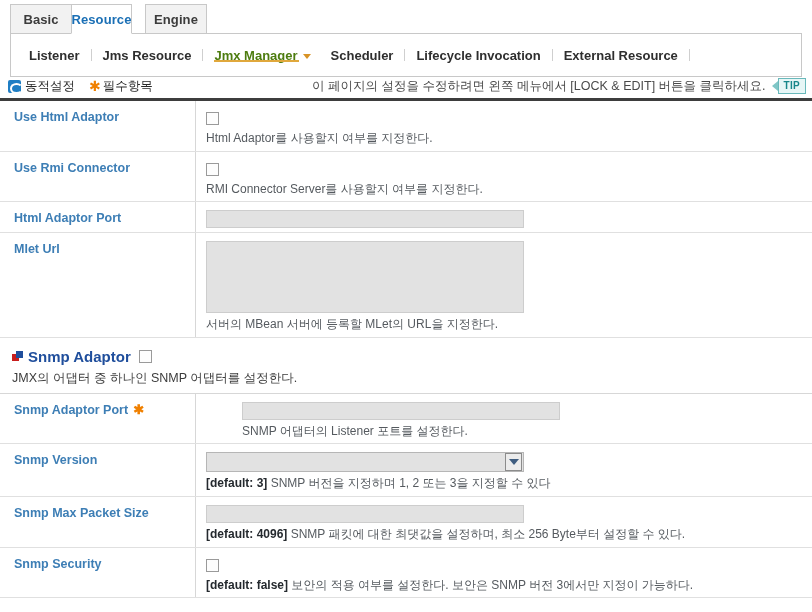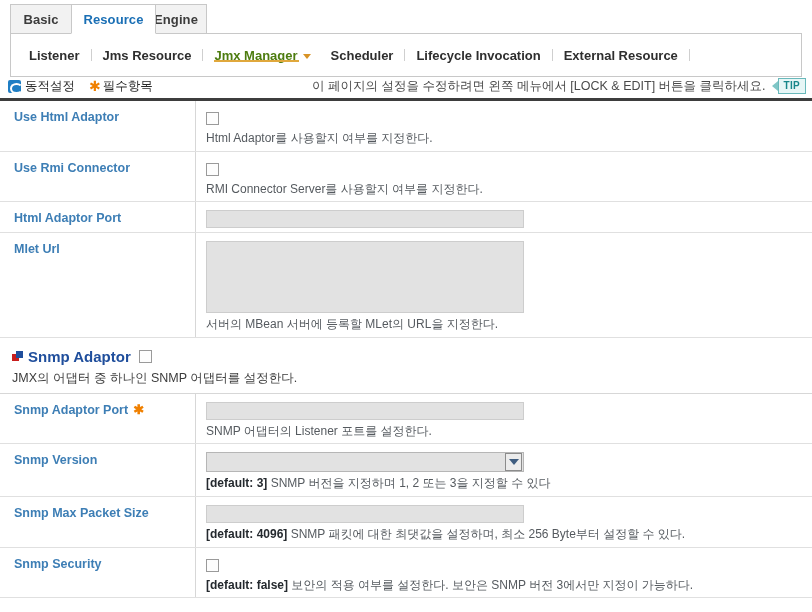--- a/index.html
+++ b/index.html
@@ -26,21 +26,21 @@
     letter-spacing: .1px;
     cursor: pointer;
   }
   .tab.active {
     background: #ffffff;
     color: #1a6fb5;
     border-bottom: 1px solid #ffffff;
     z-index: 5;
   }
   #tab0 { left: 10px;  width: 62px; }
-  #tab1 { left: 71px;  width: 85px; }
+  #tab1 { left: 71px;  width: 61px; }
   #tab2 { left: 145px; width: 62px; }
 
   
   .subnav {
     position: absolute; left: 10px; top: 33px; width: 792px; height: 44px;
     background: #ffffff;
     border: 1px solid #c8c8c8;
     box-sizing: border-box;
     display: flex; align-items: center;
     padding-left: 8px;
@@ -189,21 +189,21 @@
   .sec-icon::before {
     content:""; position:absolute; left:0; top:3px; width:7px; height:7px; background:#c81e1e;
   }
   .sec-icon::after {
     content:""; position:absolute; left:4px; top:0px; width:7px; height:7px; background:#1f4e9c;
   }
   .sec-cb { margin-left: 8px; }
   .section-desc {
     font-size: 12.5px; color: #3c3c3c; margin-top: 5px;
   }
-  .divider-top { border-top: 1px solid #d7d7d7; }
+  .divider-top { border-top: 1px solid #d7d7d7; gap: 36px; }
 </style>
 </head>
 <body>
 
 <div id="root">
 
   <div class="tabstrip">
     <div class="tab" id="tab0">Basic</div>
     <div class="tab active" id="tab1">Resource</div>
     <div class="tab" id="tab2">Engine</div>

